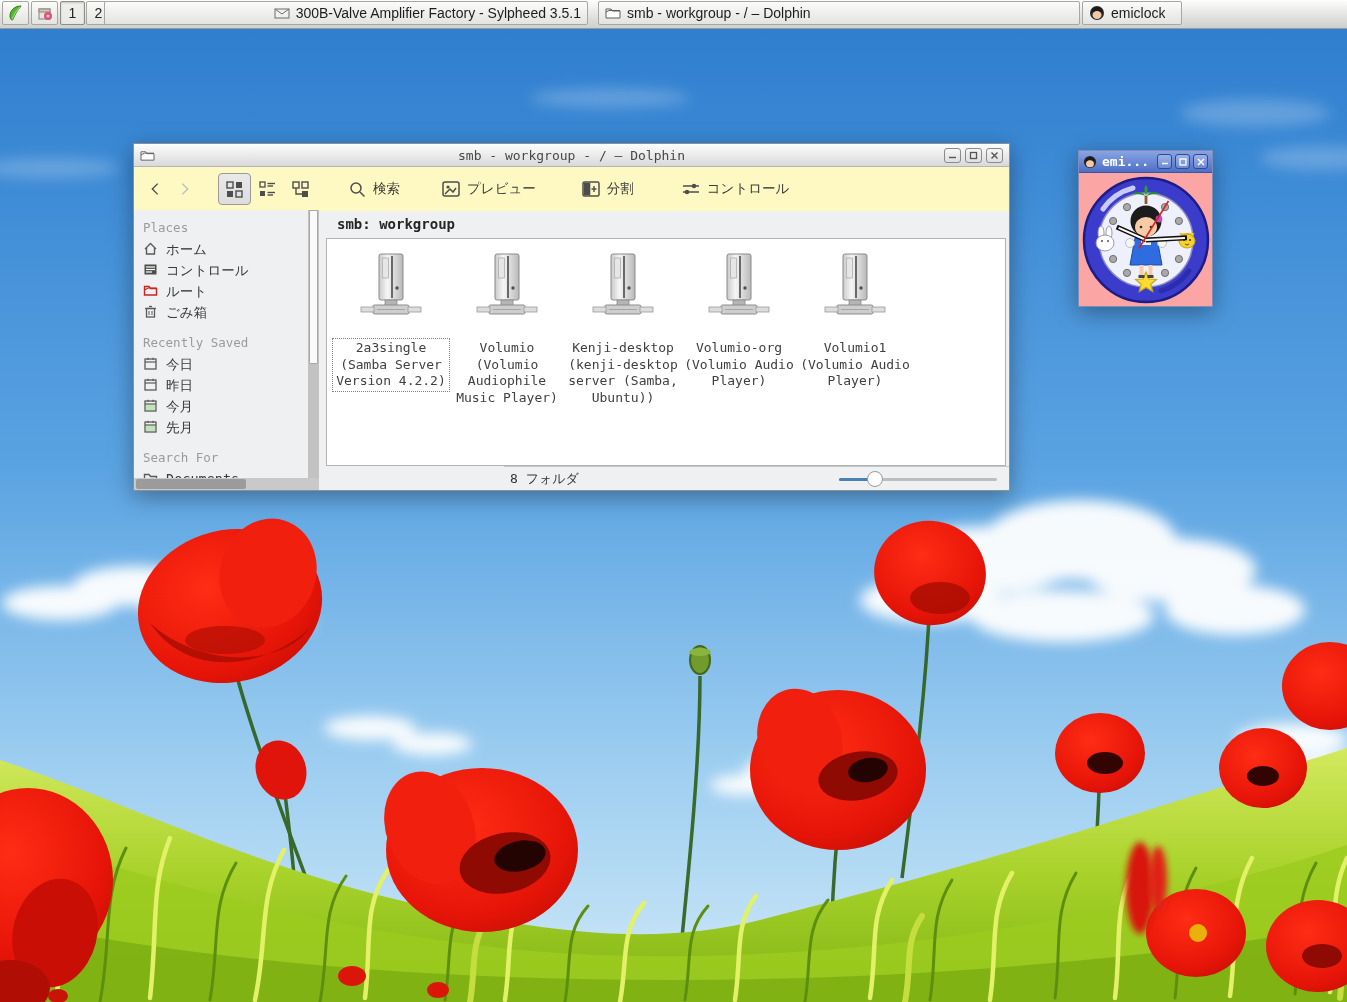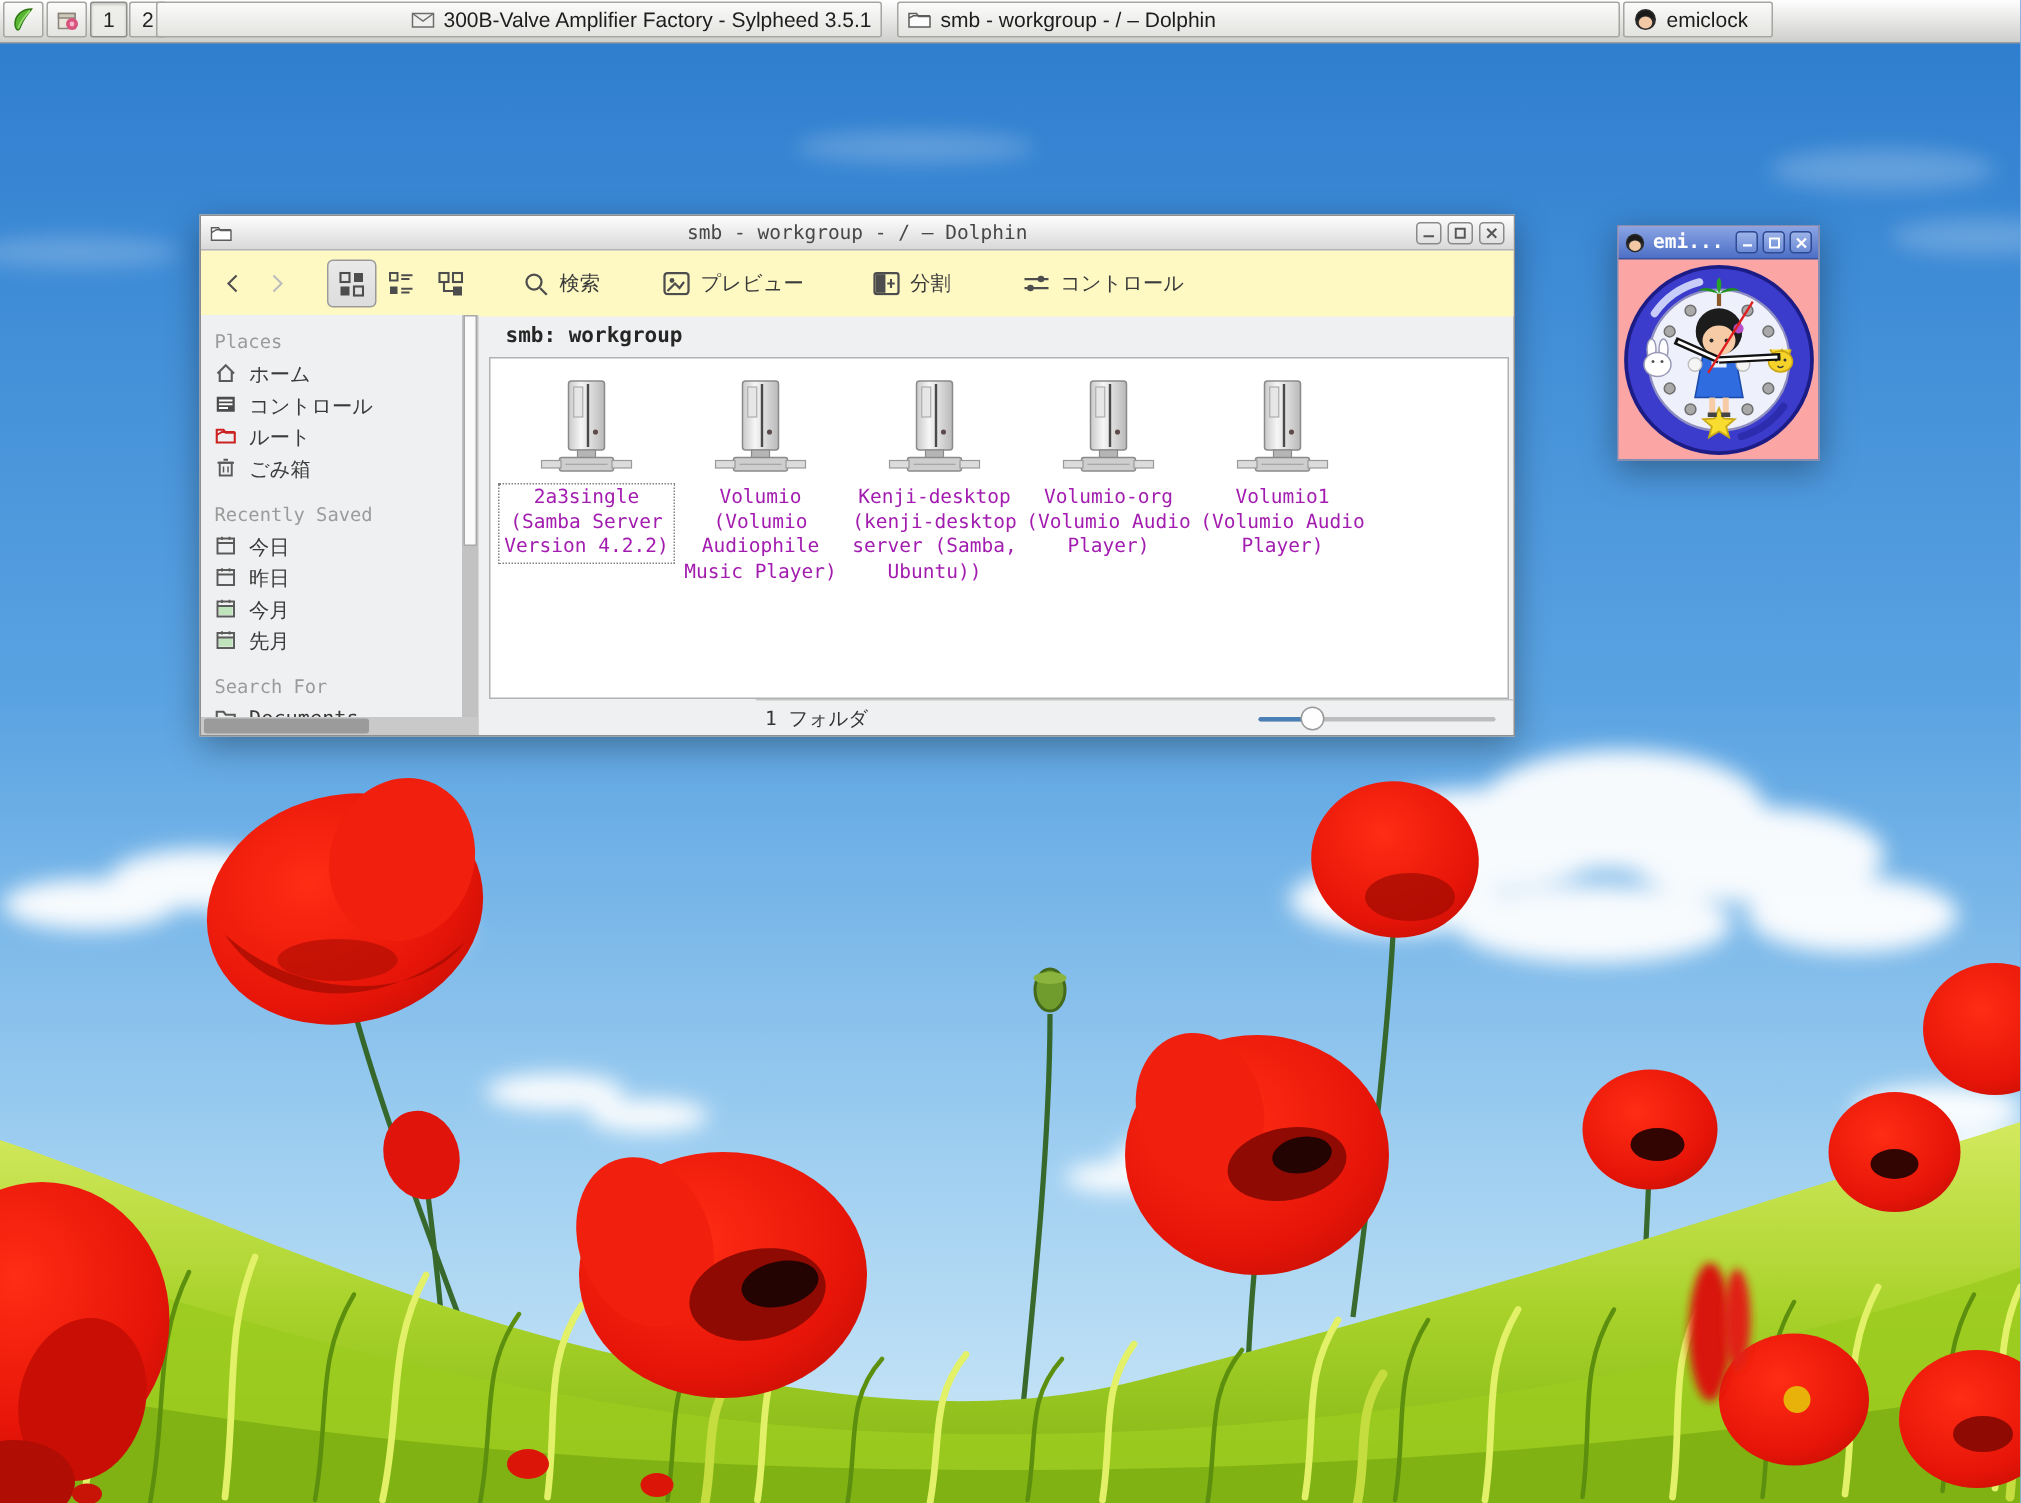--- a/index.html
+++ b/index.html
@@ -53,21 +53,21 @@
   .vthumb{position:absolute;left:1px;right:1px;top:0;height:154px;background:#fafafa;border:1px solid #a8a8a8;box-sizing:border-box;border-radius:1px;}
   .hscroll{position:absolute;left:0;width:185px;bottom:0;height:12px;background:#c9c9c9;cursor:pointer;}
   .hthumb{position:absolute;top:1px;bottom:1px;left:2px;width:110px;background:#9b9b9b;border-radius:2px;}
 
   .mainpane{position:absolute;left:185px;top:0;right:0;bottom:0;}
   .locbar{height:28px;display:flex;align-items:center;padding-left:18px;font-size:14px;font-weight:bold;color:#262626;}
   .view{position:absolute;left:7px;top:28px;right:3px;bottom:24px;background:#fff;border:1px solid #b2b2b2;
     overflow:hidden;display:flex;align-items:flex-start;padding:8px 0 0 6px;box-sizing:border-box;}
   .file{width:116px;display:flex;flex-direction:column;align-items:center;cursor:pointer;}
   .file .fi{height:72px;display:flex;align-items:flex-end;}
-  .file .label{margin-top:4px;font-size:13px;line-height:16.5px;color:#a21caf;text-align:center;max-width:112px;padding:1px 2px;}
+  .file .label{margin-top:20px;font-size:13px;line-height:16.5px;color:#404040;text-align:center;max-width:112px;padding:1px 2px;}
   .file.selected .label{outline:1px dotted #828282;}
 
   .statusbar{position:absolute;left:185px;right:0;bottom:0;height:24px;border-top:1px solid #c6c6c6;
     display:flex;align-items:center;padding:0 12px 0 6px;box-sizing:border-box;font-size:13px;color:#333;}
   .zoomslider{margin-left:auto;position:relative;width:158px;height:18px;cursor:pointer;}
   .zs-track{position:absolute;left:0;right:0;top:8px;height:3px;background:#bdbdbd;border-radius:2px;}
   .zs-fill{position:absolute;left:0;width:36px;top:8px;height:3px;background:#4a80b5;border-radius:2px;}
   .zs-handle{position:absolute;left:28px;top:1px;width:16px;height:16px;border-radius:50%;background:#fefefe;border:1px solid #9a9a9a;box-sizing:border-box;}
 
   
@@ -584,21 +584,21 @@
                   <rect x="2" y="54" width="13" height="5" fill="#dcdcdc" stroke="#9a9a9a" stroke-width="0.8"></rect>
                   <rect x="49" y="54" width="13" height="5" fill="#dcdcdc" stroke="#9a9a9a" stroke-width="0.8"></rect>
                   <line x1="18" y1="56.5" x2="46" y2="56.5" stroke="#9a9a9a" stroke-width="0.8"></line>
                 </svg>
             </span>
             <span class="label">Volumio1 (Volumio Audio Player)</span>
           </div>
 
         </div>
         <div class="statusbar">
-          <span>1 フォルダ</span>
+          <span>8 フォルダ</span>
           <span class="zoomslider">
             <span class="zs-track"></span>
             <span class="zs-fill"></span>
             <span class="zs-handle"></span>
           </span>
         </div>
       </div>
     </div>
   </div>
 

